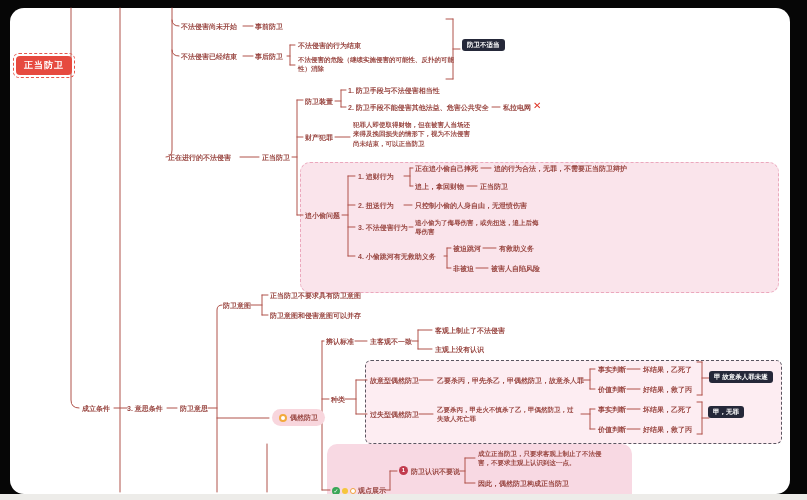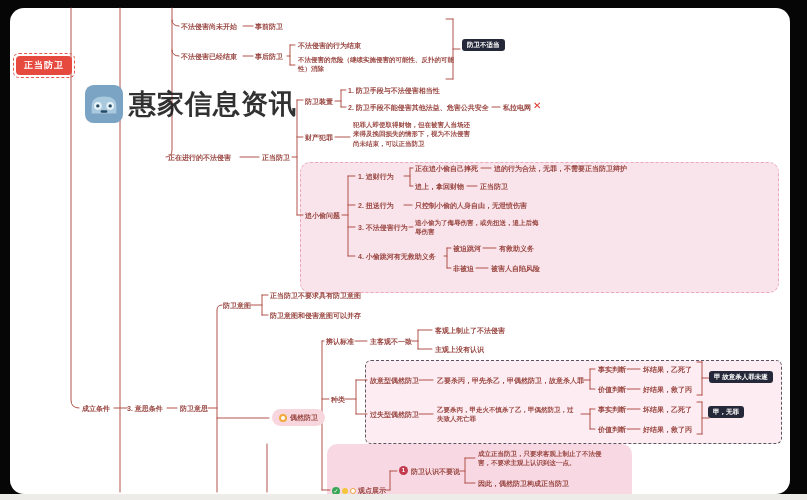--- a/index.html
+++ b/index.html
@@ -132,29 +132,15 @@
     <span class="ic ic-check">✓</span>
     <span class="ic ic-dot"></span>
     <span class="ic ic-ring"></span>
     <span class="n" style="position:static;">观点展示</span>
   </div>
   <div class="ic-num">1</div>
   <div class="n" style="left:411px;top:467px;">防卫认识不要说</div>
   <div class="n p" style="left:478px;top:449px;width:132px;">成立正当防卫，只要求客观上制止了不法侵害，不要求主观上认识到这一点。</div>
   <div class="n" style="left:478px;top:479px;">因此，偶然防卫构成正当防卫</div>
 
-  <div class="wm">
-    <span class="wm-ic">
-      <svg viewBox="0 0 40 40" width="38" height="38">
-        <rect x="0" y="0" width="40" height="40" rx="9" fill="#7ba3c4"></rect>
-        <path d="M7 30 V22 Q7 12 20 12 Q33 12 33 22 V30 Z" fill="#a9c9de"></path>
-        <circle cx="13.5" cy="22" r="4" fill="#eaf3f8"></circle>
-        <circle cx="26.5" cy="22" r="4" fill="#eaf3f8"></circle>
-        <circle cx="13.5" cy="22" r="1.8" fill="#274a63"></circle>
-        <circle cx="26.5" cy="22" r="1.8" fill="#274a63"></circle>
-        <rect x="16.5" y="26.5" width="7" height="2.6" rx="1.3" fill="#274a63"></rect>
-      </svg>
-    </span>
-    <span class="wm-tx">惠家信息资讯</span>
-  </div>
 
   <div class="strip"></div>
 </div>
 
 </body></html>

